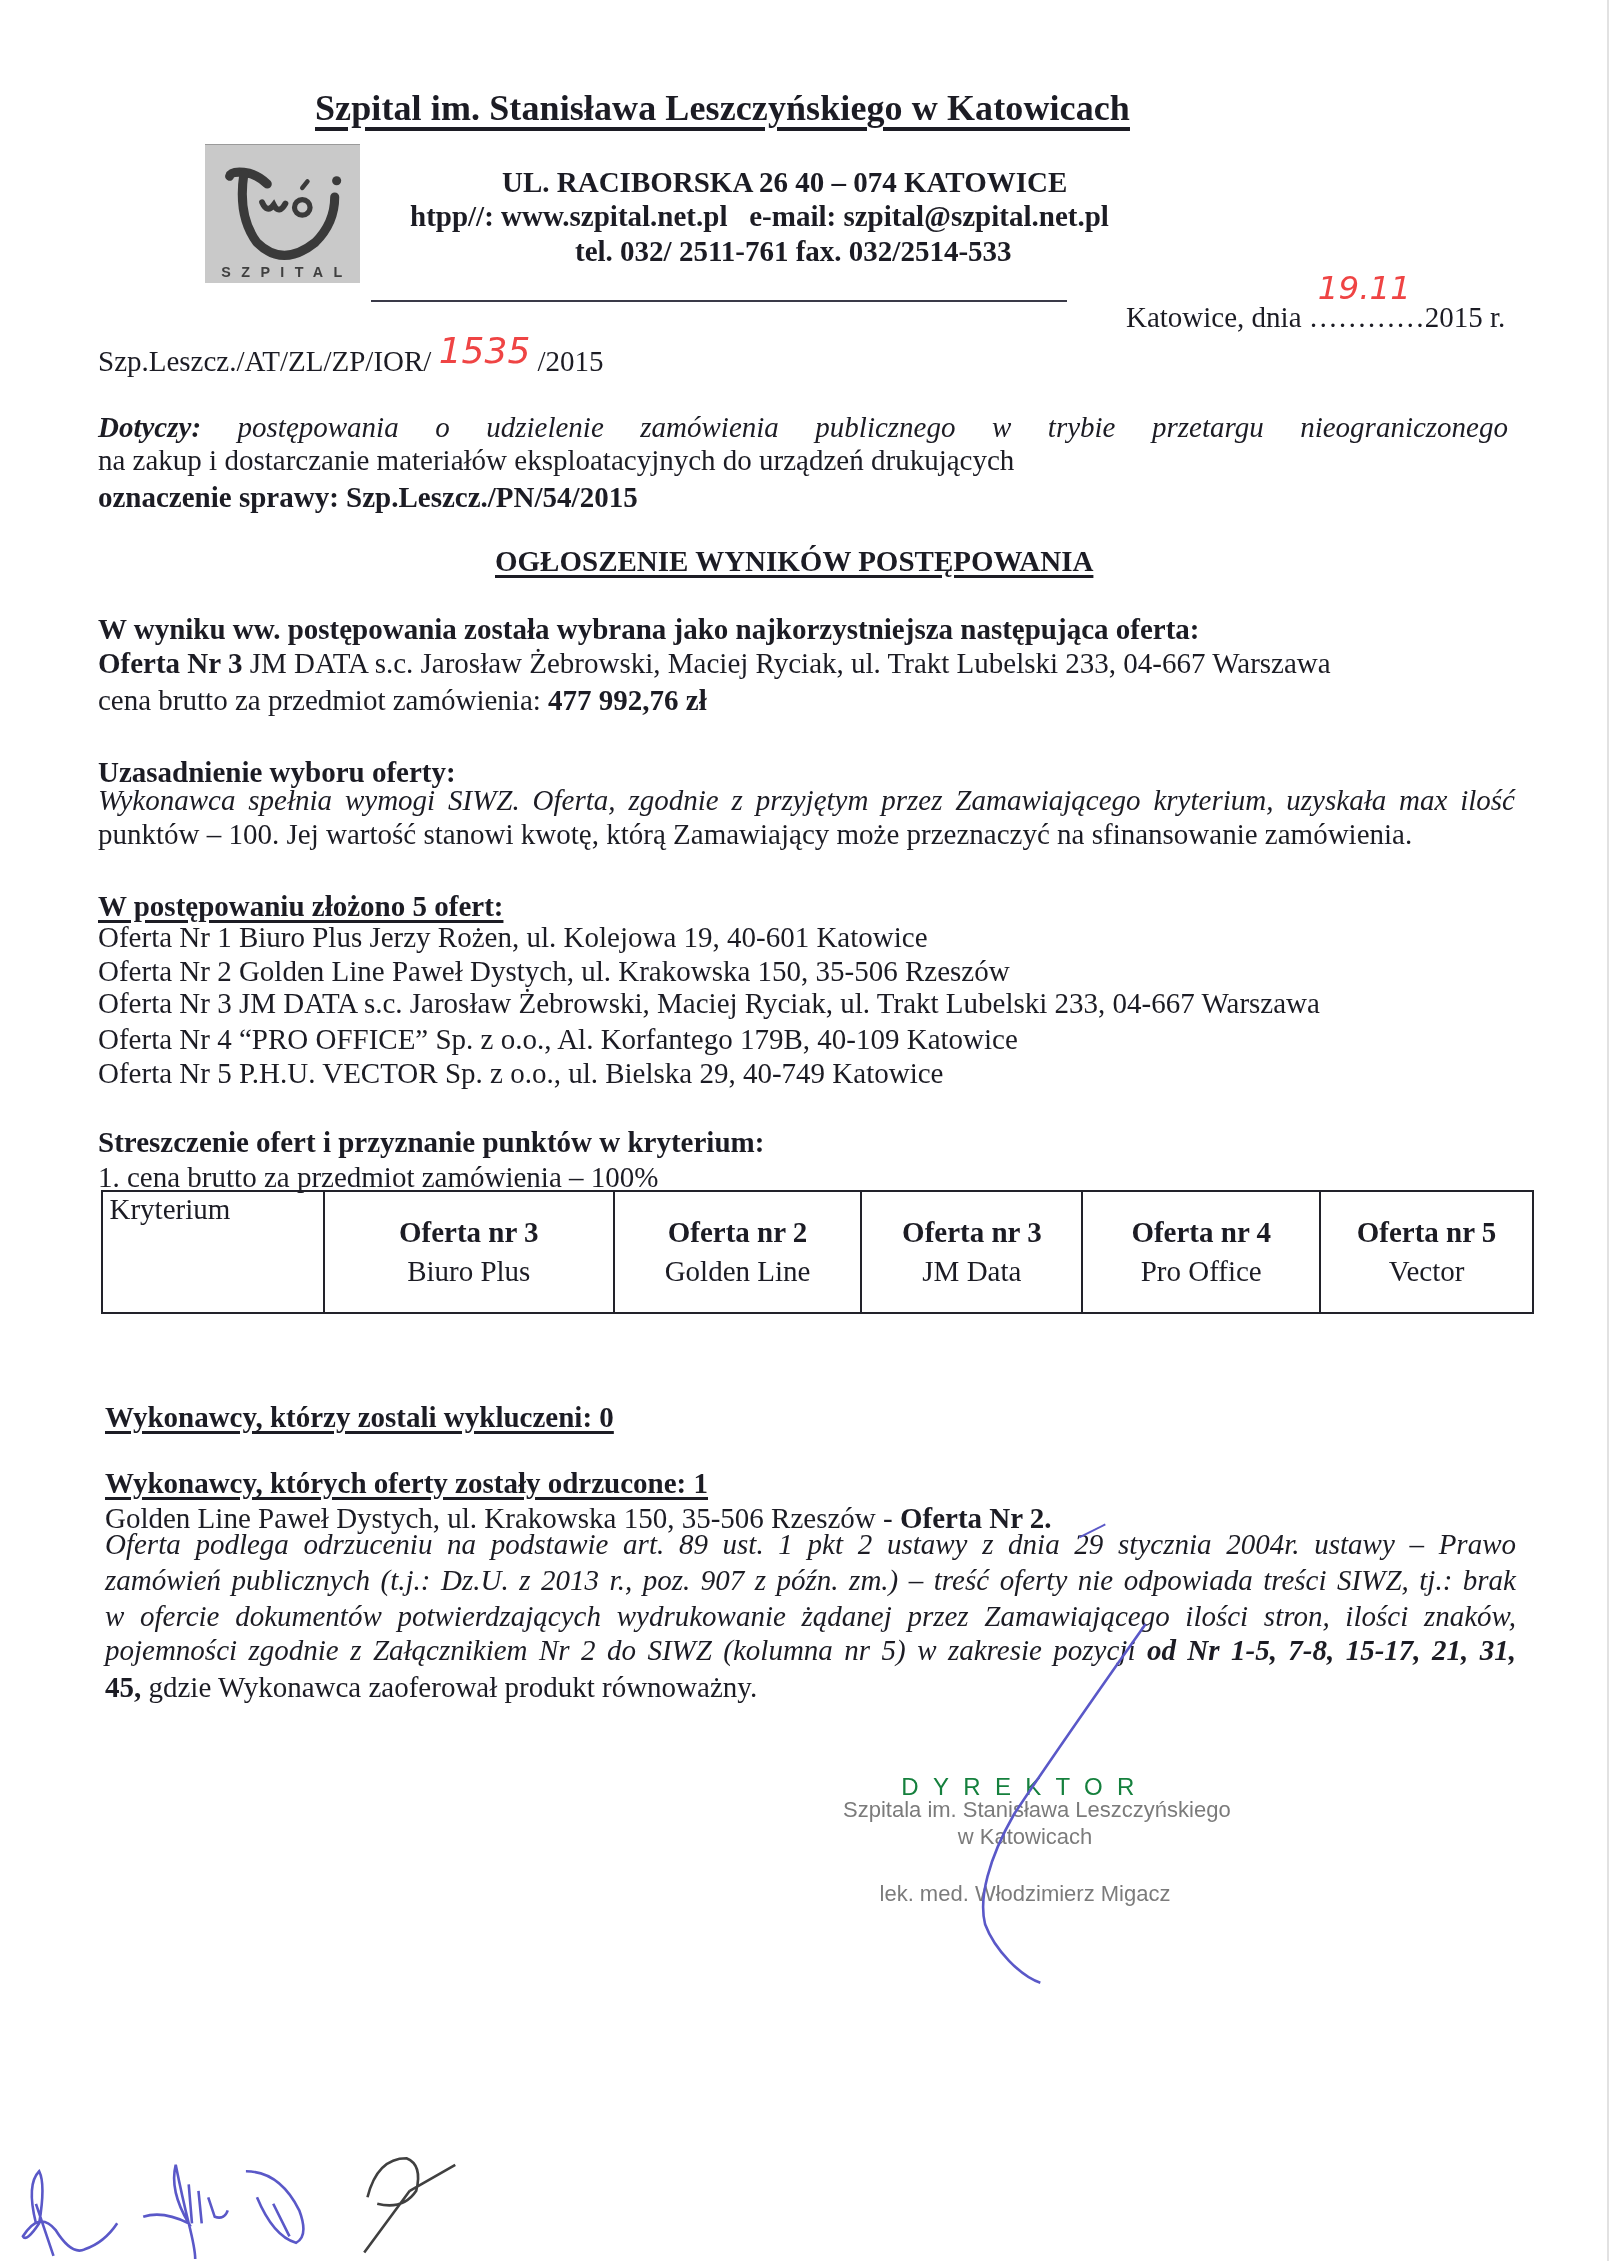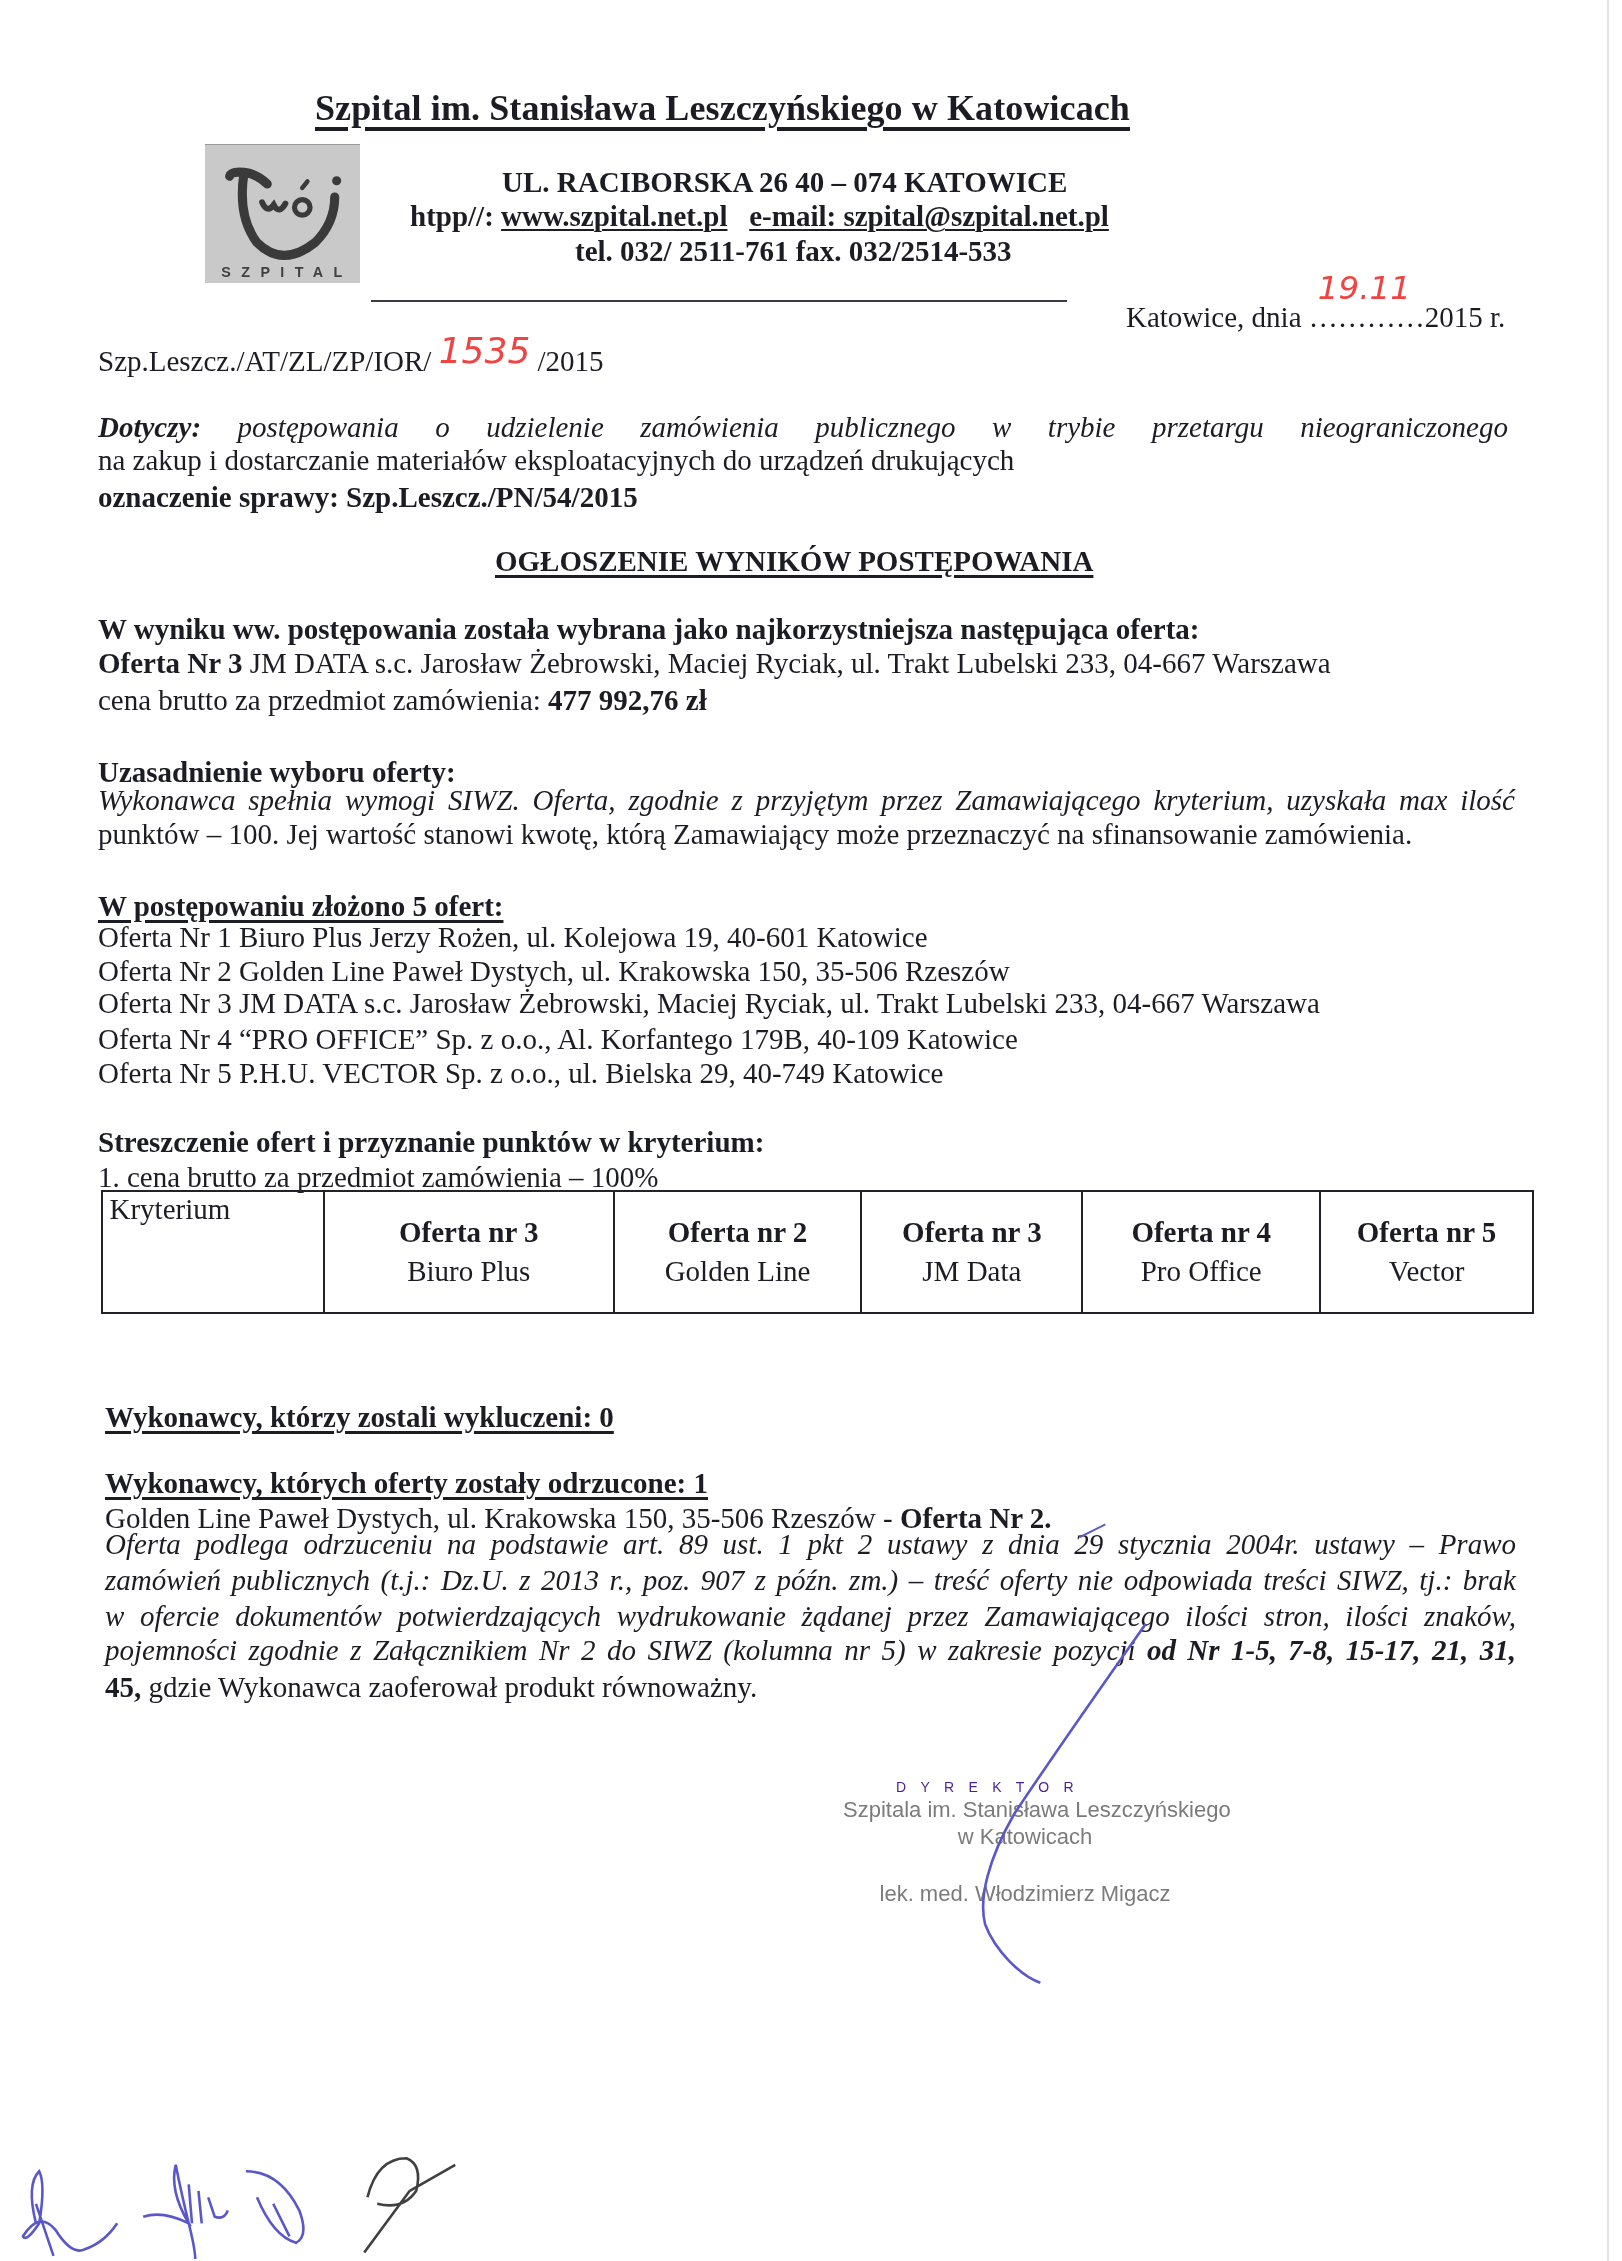--- a/index.html
+++ b/index.html
@@ -13,21 +13,21 @@
 
   
   .title { left:315px; top:85px; font-size:36px; font-weight:bold; line-height:47px;
            text-decoration:underline; text-decoration-thickness:3.9px; text-underline-offset:6.5px; letter-spacing:0.1px; }
   .logo { position:absolute; left:205px; top:144px; width:155px; height:138px; background:#c9c9c9;
           border-top:1.3px solid #9a9a9a; }
   .logo svg { position:absolute; left:0; top:0; }
   .logo-label { position:absolute; left:0; bottom:2.6px; width:100%; text-align:center; font-family:"Liberation Sans", sans-serif;
                 font-weight:bold; font-size:14.3px; letter-spacing:10.4px; color:#404040; padding-left:9px; box-sizing:border-box; }
   .hdr { font-size:29px; font-weight:bold; line-height:32.5px; }
-  .hdr-link { text-decoration:underline; text-decoration-thickness:2px; text-underline-offset:3.3px; }
+  .hdr-link { text-decoration-thickness:2px; text-underline-offset:3.3px; }
   .rule { position:absolute; left:371px; top:300px; width:696px; height:2px; background:#3a3a48; }
 
   .hand { color:#ef4444; font-family:"DejaVu Sans", sans-serif; font-style:italic; }
 
   
   table.crit { position:absolute; left:101px; top:1190px; width:1433px; border-collapse:collapse; font-size:29px; }
   table.crit td { border:2.6px solid #22222a; text-align:center; vertical-align:middle; padding:0 5.2px; }
   table.crit td.first { text-align:left; vertical-align:top; padding:1.3px 6.5px; }
   table.crit tr.hrow td { height:117px; }
   table.crit tr.drow td { height:53px; }
@@ -151,21 +151,21 @@
     <div class="just">zamówień publicznych (t.j.: Dz.U. z 2013 r., poz. 907 z późn. zm.) – treść oferty nie odpowiada treści SIWZ, tj.: brak</div>
   </div>
 <div class="abs txt" style="left:105px; top:1599px; width:1411px;">
     <div class="just">w ofercie dokumentów potwierdzających wydrukowanie żądanej przez Zamawiającego ilości stron, ilości znaków,</div>
   </div>
 <div class="abs txt" style="left:105px; top:1633px; width:1411px;">
     <div class="just"><span>pojemności zgodnie z Załącznikiem Nr 2 do SIWZ (kolumna nr 5) w zakresie pozycji </span><span class="b">od Nr 1-5, 7-8, 15-17, 21, 31,</span></div>
   </div>
 <div class="abs txt" style="left:105px; top:1670px;"><span class="b">45,</span><span> gdzie Wykonawca zaoferował produkt równoważny.</span></div>
 
-<div class="abs stamp" style="left:810px; top:1774px; width:364px; color:#4c1d95; letter-spacing:14.3px; font-size:14px;">DYREKTOR</div>
+<div class="abs stamp" style="left:843px; top:1774px; width:364px; color:#15803d; letter-spacing:14.3px; font-size:24px;">DYREKTOR</div>
 <div class="abs stamp" style="left:843px; top:1797px; width:364px;">Szpitala im. Stanisława Leszczyńskiego</div>
 <div class="abs stamp" style="left:843px; top:1824px; width:364px;">w Katowicach</div>
 <div class="abs stamp" style="left:843px; top:1881px; width:364px;">lek. med. Włodzimierz Migacz</div>
 
 <svg style="position:absolute; left:0; top:0;" width="1623" height="2261" viewBox="0 0 2496 3478">
   <path d="M1762 2498 C1690 2600 1620 2700 1560 2790 C1520 2860 1505 2920 1515 2960 C1530 3000 1570 3040 1600 3050" stroke="#5a58c8" stroke-width="4" fill="none"></path>
   <path d="M1660 2365 L1700 2345" stroke="#5a58c8" stroke-width="3" fill="none"></path>
   <g stroke="#5a58c8" stroke-width="4" fill="none">
     <path d="M55 3420 Q40 3360 60 3340 Q70 3360 60 3420 Q40 3450 35 3440 Q60 3400 85 3430 Q110 3470 130 3460 Q160 3450 180 3420 M55 3390 L82 3470"></path>
     <path d="M220 3410 Q250 3400 290 3420 Q260 3370 270 3330 Q280 3380 290 3420 Q300 3460 300 3475 M290 3360 L295 3420 M305 3370 L310 3420 M320 3380 L330 3410 Q345 3415 350 3400"></path>

